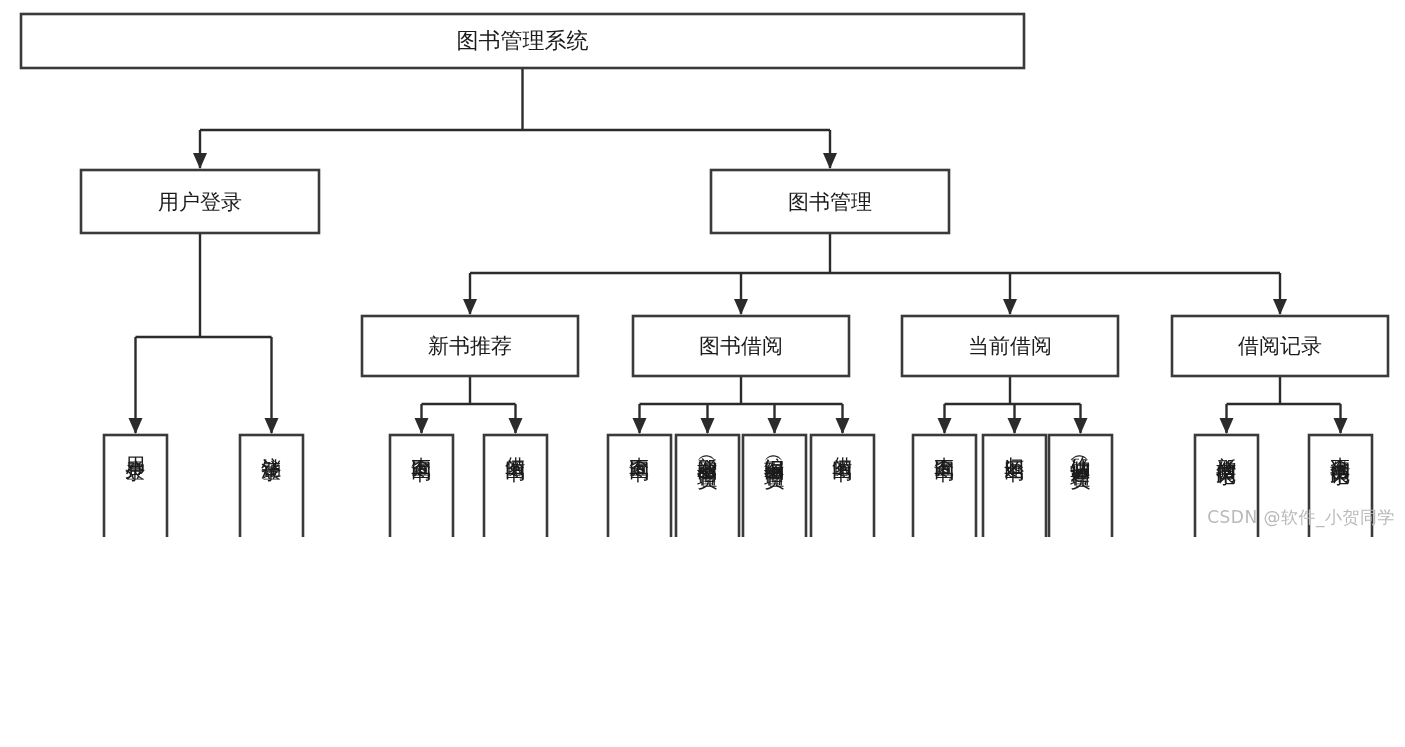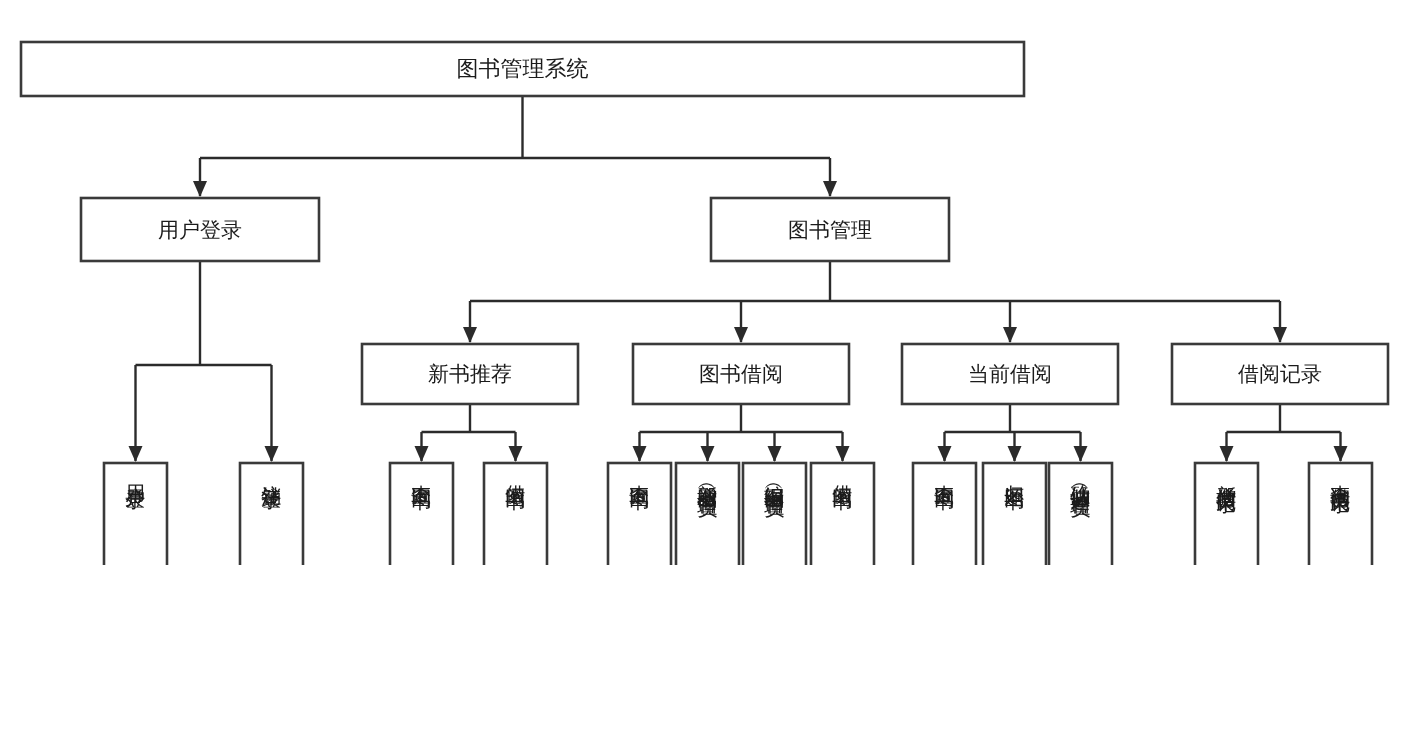--- a/index.html
+++ b/index.html
@@ -10,21 +10,20 @@
   }
   body {
     font-family: "DejaVu Sans", "Liberation Sans", sans-serif;
   }
   #diagram-root {
     position: relative;
     width: 1405px;
     height: 537px;
     background: #ffffff;
     overflow: hidden;
-    margin-top: 28px;
   }
   svg.diagram-canvas {
     position: absolute;
     left: 0;
     top: 0;
     width: 1405px;
     height: 747px;
     display: block;
   }
   .node-rect {
@@ -209,13 +208,14 @@
       <div class="vert-label-box" style="left: 1049px; top: 441px; width: 63px; height: 288px;">
         <span class="vert-label-text">确认归还（管理员）</span>
       </div>
       <div class="vert-label-box" style="left: 1195px; top: 441px; width: 63px; height: 288px;">
         <span class="vert-label-text">新增借阅记录</span>
       </div>
       <div class="vert-label-box" style="left: 1309px; top: 441px; width: 63px; height: 288px;">
         <span class="vert-label-text">查询借阅记录</span>
       </div>
     </div>
+  <div class="watermark">CSDN @软件_小贺同学</div>
 </div>
 
 </body></html>

